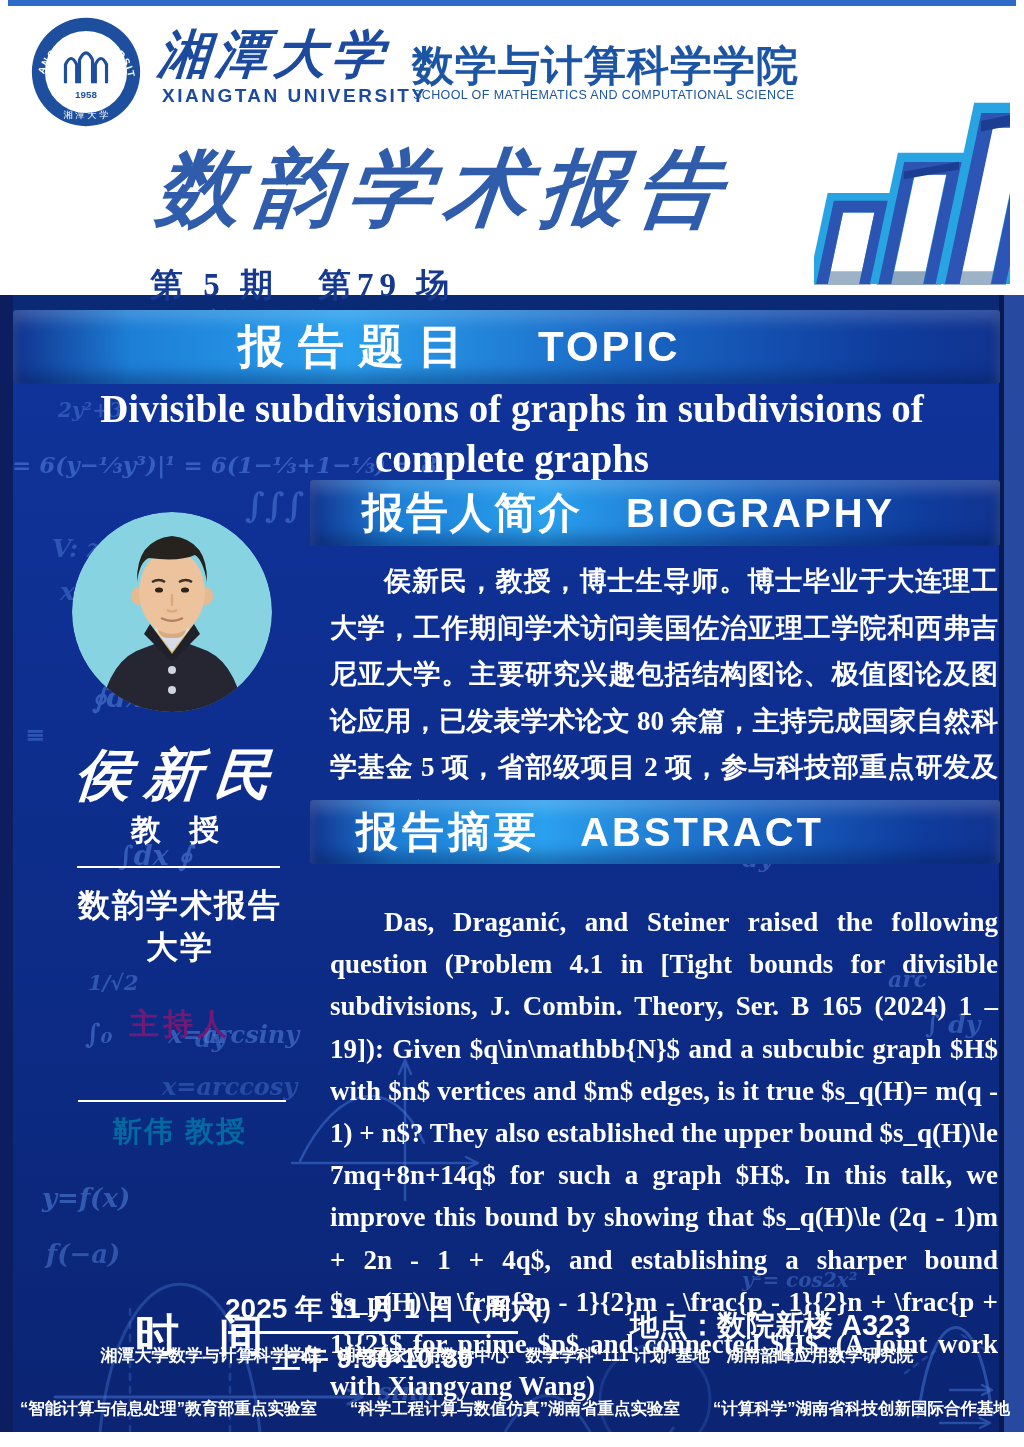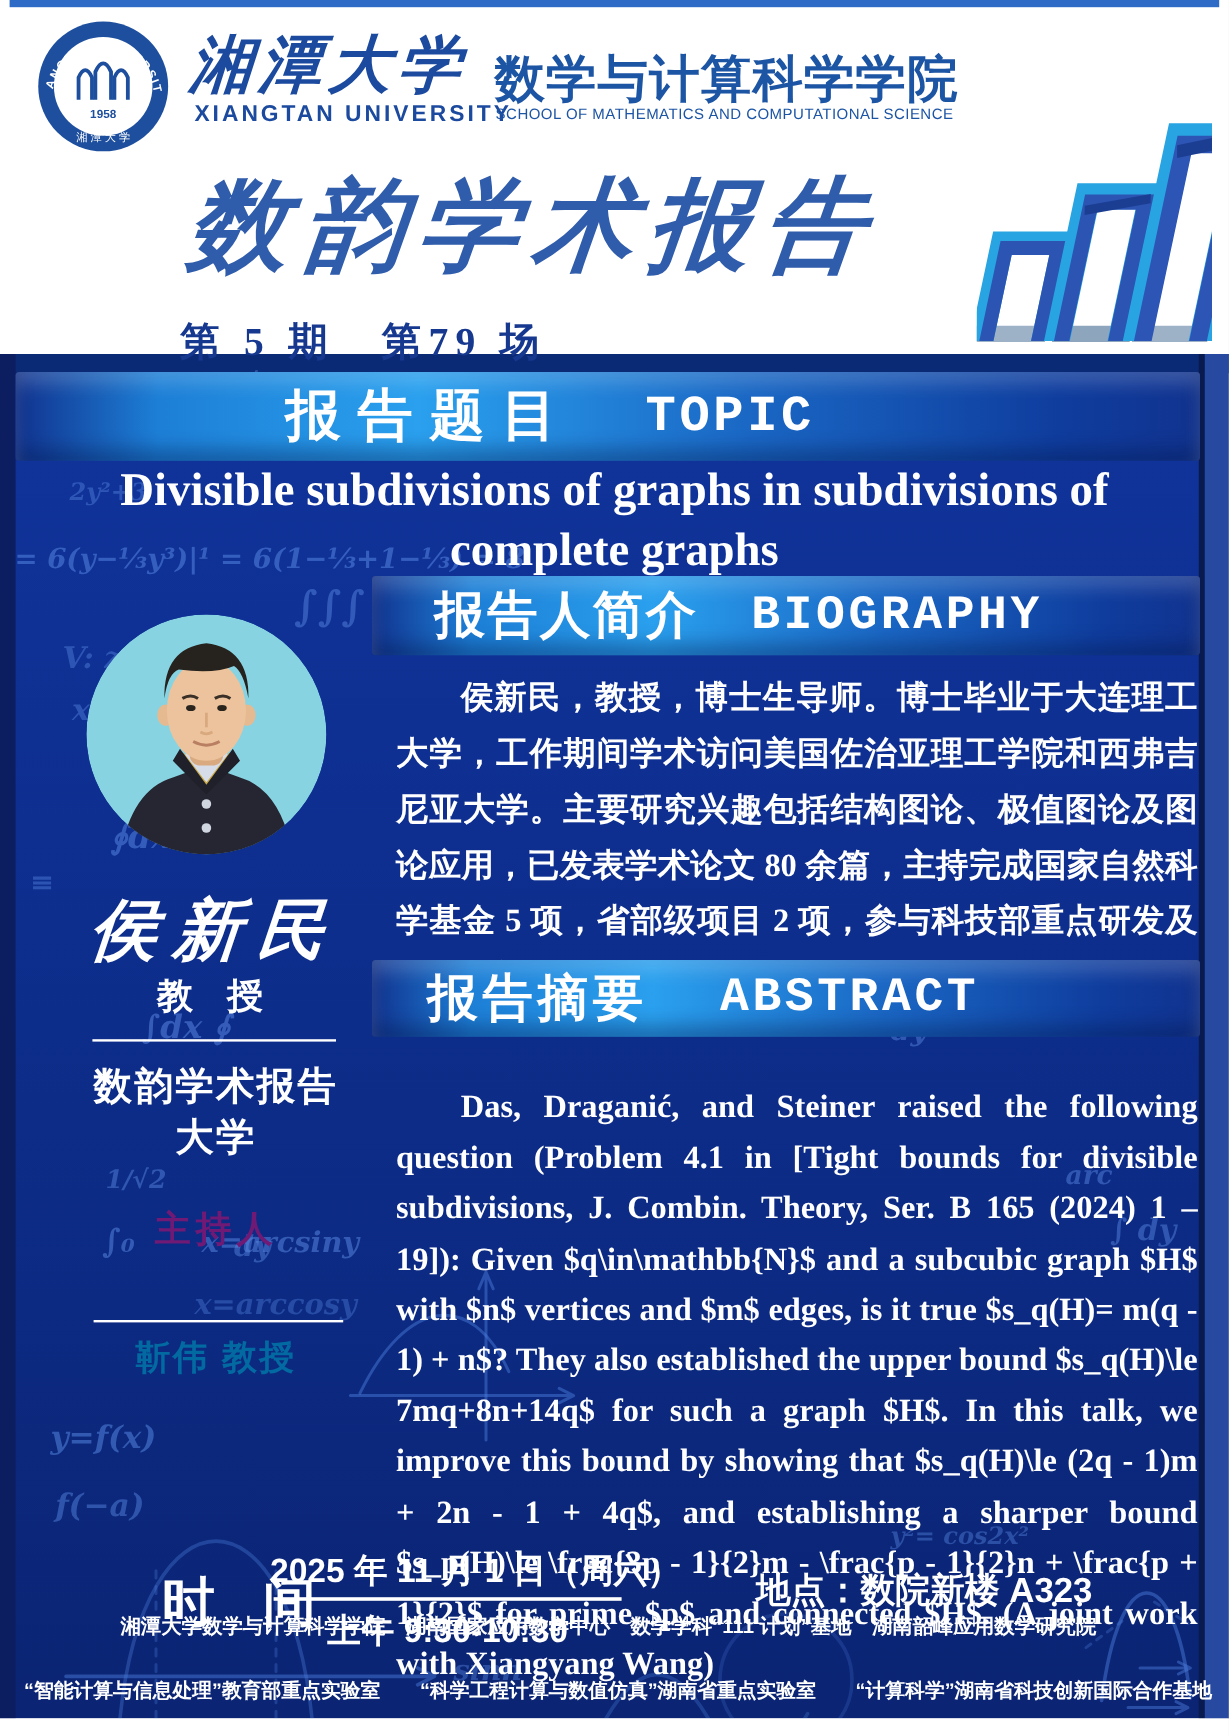--- a/index.html
+++ b/index.html
@@ -64,30 +64,30 @@
   .banner {
     position:absolute; display:flex; align-items:center;
     background:linear-gradient(90deg,#11338f 0%,#1d7fd6 12%,#2aa0ee 34%,#1a67c4 62%,#0f3d9e 88%,#11338f 100%);
     box-shadow:inset 0 10px 14px rgba(255,255,255,0.18), inset 0 -10px 14px rgba(3,20,70,0.35);
     border-radius:3px;
   }
   .banner .cn {
     color:#ffffff; font-weight:700; letter-spacing:10px; white-space:nowrap;
   }
   .banner .en {
-    color:#ffffff; font-family:Liberation Mono, monospace; font-weight:700;
+    color:#ffffff; font-family:Liberation Sans, sans-serif; font-weight:700;
     letter-spacing:3px; white-space:nowrap;
   }
   .topic-banner { left:13px; right:24px; top:310px; height:74px; padding-left:225px; gap:60px; }
   .topic-banner .cn { font-size:46px; letter-spacing:14px; }
   .topic-banner .en { font-size:42px; }
   .bio-banner { left:310px; right:24px; top:480px; height:66px; padding-left:52px; gap:44px; }
   .bio-banner .cn { font-size:42px; letter-spacing:2px; }
   .bio-banner .en { font-size:40px; }
-  .abs-banner { left:310px; right:24px; top:800px; height:64px; padding-left:46px; gap:60px; }
+  .abs-banner { left:310px; right:24px; top:800px; height:64px; padding-left:46px; gap:40px; }
   .abs-banner .cn { font-size:42px; letter-spacing:4px; }
   .abs-banner .en { font-size:40px; }
 
   .talk-title {
     position:absolute; left:97px; width:830px; top:384px;
     text-align:center; color:#ffffff;
     font-family:"Liberation Serif", serif; font-weight:700;
     font-size:39px; line-height:50px;
   }
 

